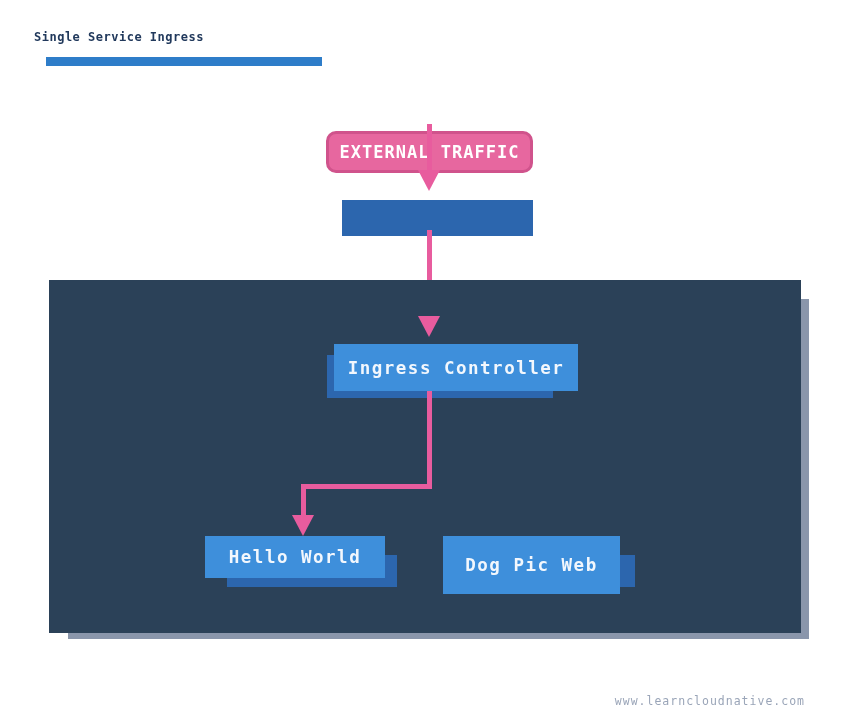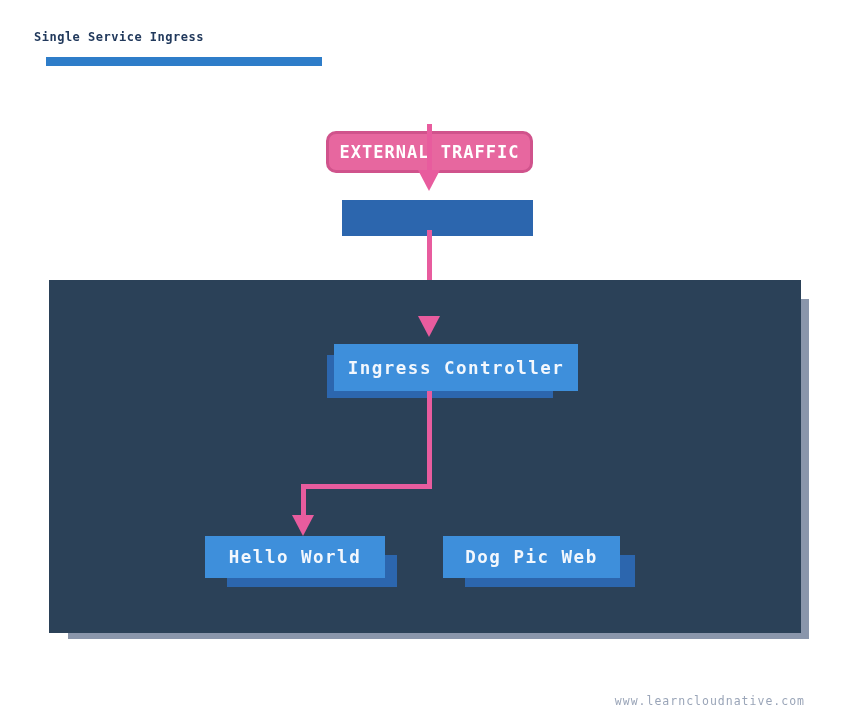--- a/index.html
+++ b/index.html
@@ -125,19 +125,19 @@
   <div class="abs shaft" style="left:301px; top:484px; width:131px; height:5px;"></div>
   <div class="abs shaft" style="left:301px; top:484px; width:5px; height:32px;"></div>
   <div class="abs arrowhead" style="left:292px; top:515px;"></div>
 
   <div class="abs node-shadow" style="left:227px; top:555px; width:170px; height:32px;"></div>
   <div class="abs node-blue" style="left:205px; top:536px; width:180px; height:42px;">
     <span>Hello World</span>
   </div>
 
   <div class="abs node-shadow" style="left:465px; top:555px; width:170px; height:32px;"></div>
-  <div class="abs node-blue" style="left:443px; top:536px; width:177px; height:42px;">
+  <div class="abs node-blue" style="left:443px; top:536px; width:177px; height:58px;">
     <span>Dog Pic Web</span>
   </div>
 
   <div class="abs watermark">www.learncloudnative.com</div>
 
 </div>
 
 </body></html>

